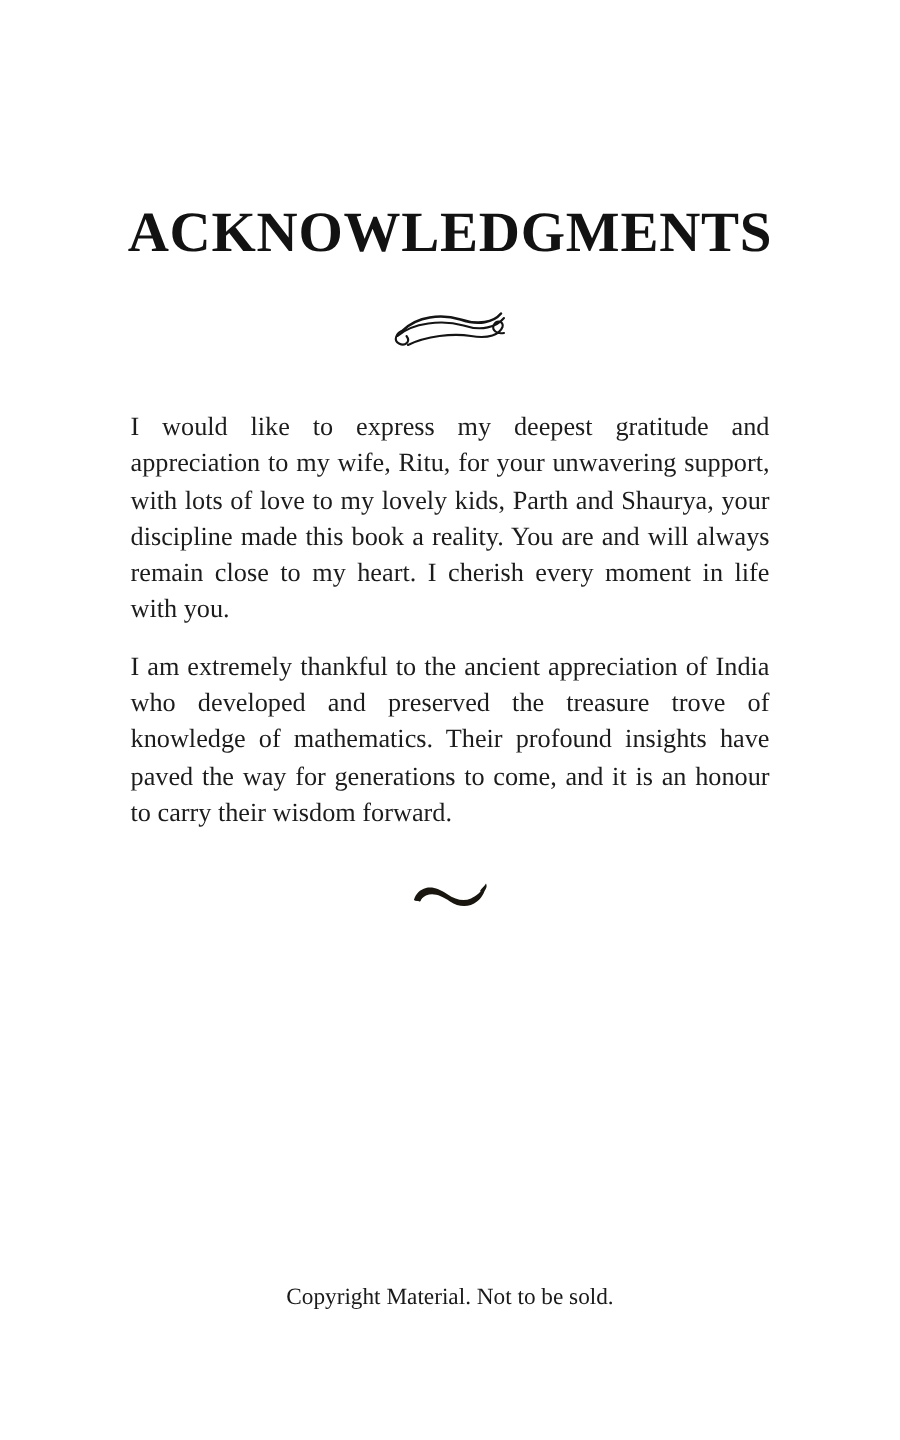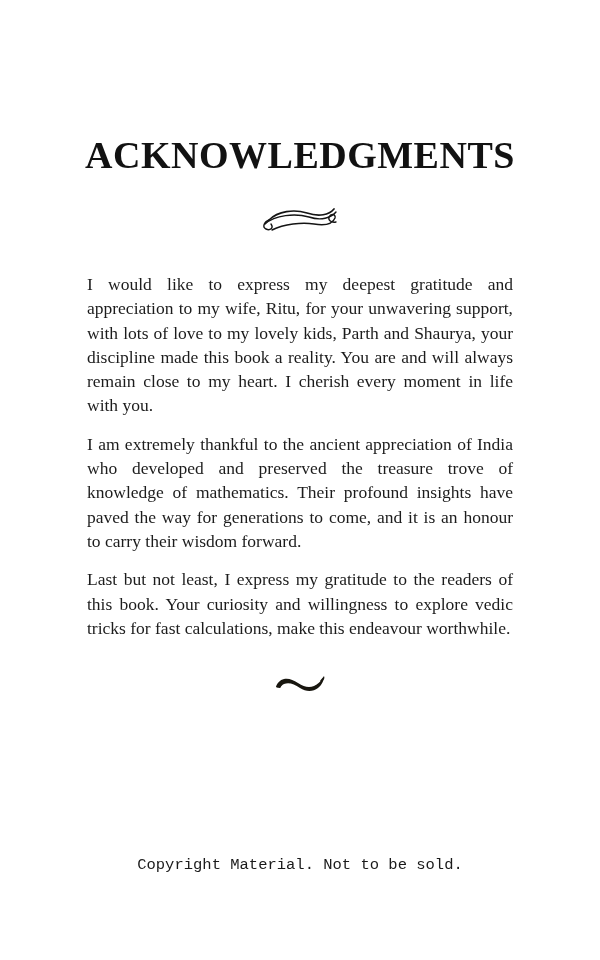--- a/index.html
+++ b/index.html
@@ -42,21 +42,21 @@
     margin-top: 30px;
     text-align: center;
     height: 34px;
   }
   .footer {
     position: absolute;
     left: 0;
     right: 0;
     bottom: 38px;
     text-align: center;
-    font-family: Liberation Mono, monospace;
+    font-family: Liberation Serif, serif;
     font-size: 15.5px;
     color: #1a1a1a;
   }
 </style>
 </head>
 <body>
 
 <div class="page">
 
   <h1 class="title">ACKNOWLEDGMENTS</h1>
@@ -68,21 +68,20 @@
         <path stroke-width="1.4" d="M5 24 C15 15 35 13 49 17 C61 21 71 18 76 12"></path>
         <path stroke-width="1.4" d="M12 30 C24 24 42 22 54 24 C66 26 73 23 75 18 C76 14 71 13 69 17 C68 20 71 23 76 22"></path>
         <path stroke-width="1.4" d="M9 20 C4 22 2 27 6 29 C10 31 14 28 11 24"></path>
       </g>
     </svg>
   </div>
 
   <div class="body-block">
     <p>I would like to express my deepest gratitude and appreciation to my wife, Ritu, for your unwavering support, with lots of love to my lovely kids, Parth and Shaurya, your discipline made this book a reality. You are and will always remain close to my heart. I cherish every moment in life with you.</p>
     <p>I am extremely thankful to the ancient appreciation of India who developed and preserved the treasure trove of knowledge of mathematics. Their profound insights have paved the way for generations to come, and it is an honour to carry their wisdom forward.</p>
-    <p>Last but not least, I express my gratitude to the readers of this book. Your curiosity and willingness to explore vedic tricks for fast calculations, make this endeavour worthwhile.</p>
   </div>
 
   <div class="tilde-wrap">
     <svg width="54" height="28" viewBox="0 0 54 28">
       <path fill="#18160f" d="M3 17 C4 13 7 10 11 9 C16 8 20 10 25 13 C31 17 36 18 41 16 C45 14 47 12 50 8 C51 10 49 15 45 18 C40 22 33 22 27 18 C21 14 16 12 11 14 C9 15 8 16 7 18 C6 17 5 18 3 17 Z"></path>
       <path fill="#18160f" d="M3 17 C5 15 7 14 9 14 L7 18 Z"></path>
       <path fill="#18160f" d="M47 11 C48 9 50 8 51 6 C52 8 51 10 49 12 Z"></path>
     </svg>
   </div>
 

